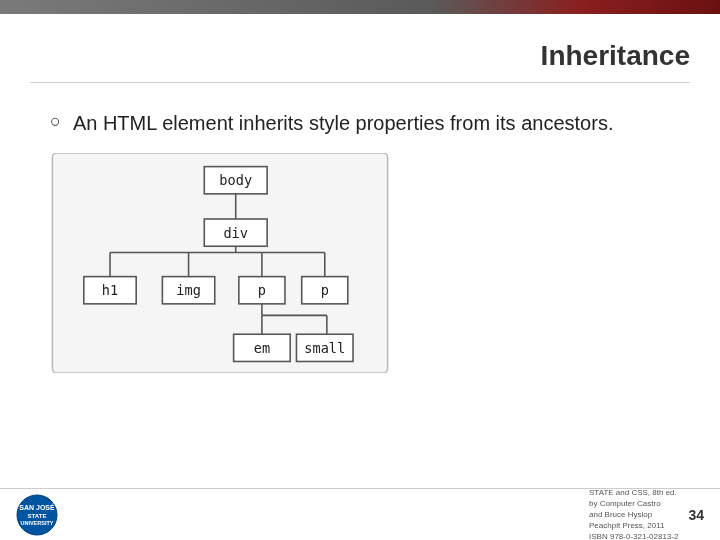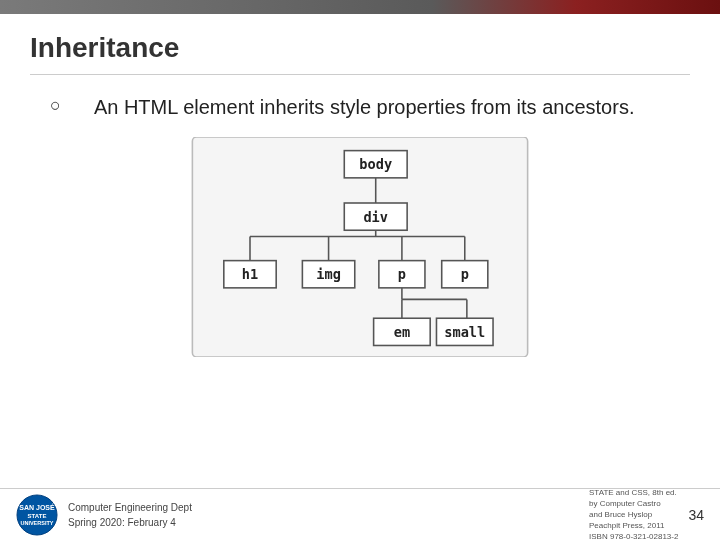--- a/index.html
+++ b/index.html
@@ -15,27 +15,27 @@
 
     
     .top-bar {
       width: 100%;
       height: 14px;
       background: linear-gradient(to right, #7a7a7a 0%, #5a5a5a 60%, #8b2020 80%, #6b1010 100%);
     }
 
     
     .slide-title {
-      text-align: left;
+      text-align: right;
       font-size: 28px;
       font-weight: bold;
       color: #333333;
       padding: 18px 0 10px 0;
       border-bottom: 1px solid #cccccc;
-      margin: 0 30px;
+      margin: 8px 30px;
     }
 
     
     .content-area {
       padding: 18px 50px 10px 50px;
     }
 
     .bullet-point {
       display: flex;
       align-items: flex-start;
@@ -47,29 +47,26 @@
       font-size: 18px;
       color: #333;
       margin-top: 2px;
       flex-shrink: 0;
     }
 
     .bullet-text {
       font-size: 20px;
       color: #222222;
       line-height: 1.4;
-      margin-left: 21px;
     }
 
     
     .diagram-container {
       display: flex;
-      justify-content: center;
       margin: 8px 0 4px 0;
-      font-weight: bold;
     }
 
     .diagram-svg {
       width: 340px;
       height: 220px;
     }
 
     
     .footer {
       position: absolute;
@@ -111,21 +108,21 @@
       font-size: 8px;
       color: #555;
       line-height: 1.4;
       text-align: left;
       max-width: 130px;
     }
 
     .footer-page {
       font-size: 14px;
       color: #333;
-      font-weight: normal;
+      font-weight: bold;
       margin-left: 10px;
     }
 
     .footer-right-group {
       display: flex;
       align-items: center;
     }
   </style>
 </head>
 <body>
@@ -190,24 +187,20 @@
 
 <div class="footer">
   <div class="footer-left">
 
     <svg class="sjsu-logo" viewBox="0 0 42 42" xmlns="http://www.w3.org/2000/svg">
       <circle cx="21" cy="21" r="20" fill="#0055a2" stroke="#003f7f" stroke-width="1"></circle>
       <text x="21" y="16" text-anchor="middle" font-size="7" font-family="Arial" fill="white" font-weight="bold">SAN JOSÉ</text>
       <text x="21" y="24" text-anchor="middle" font-size="6" font-family="Arial" fill="white" font-weight="bold">STATE</text>
       <text x="21" y="31" text-anchor="middle" font-size="5.5" font-family="Arial" fill="white" font-weight="bold">UNIVERSITY</text>
     </svg>
-    <div class="footer-dept">
-      <div>Computer Engineering Dept</div>
-      <div>Spring 2020: February 4</div>
-    </div>
   </div>
 
   <div class="footer-center">
   </div>
 
   <div class="footer-right-group">
     <div class="footer-right-text">
       <div>STATE and CSS, 8th ed.</div>
       <div>by Computer Castro</div>
       <div>and Bruce Hyslop</div>

